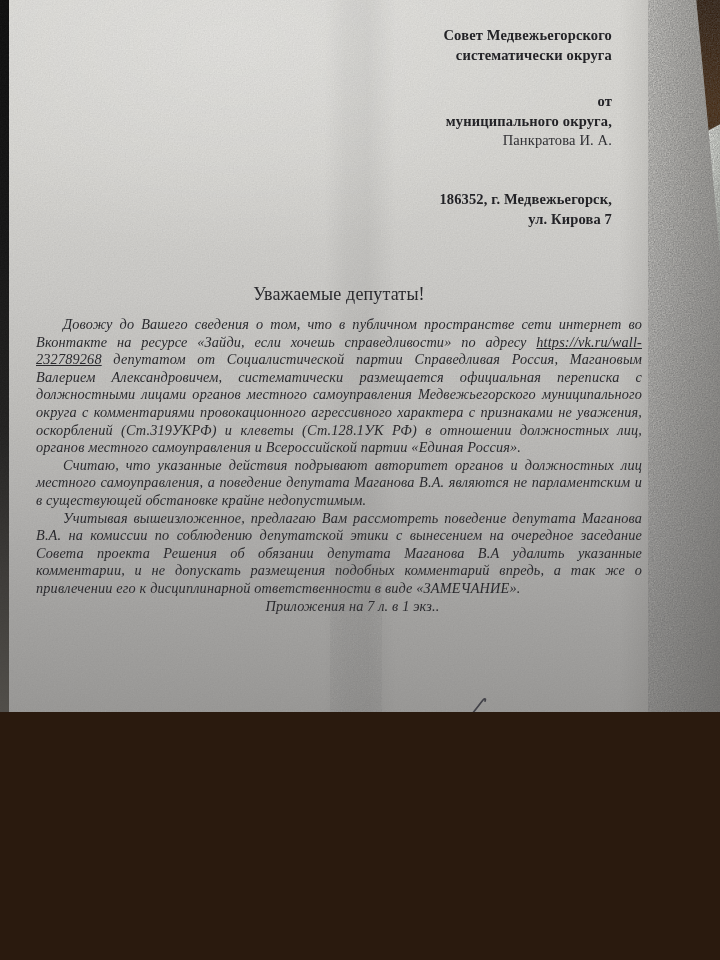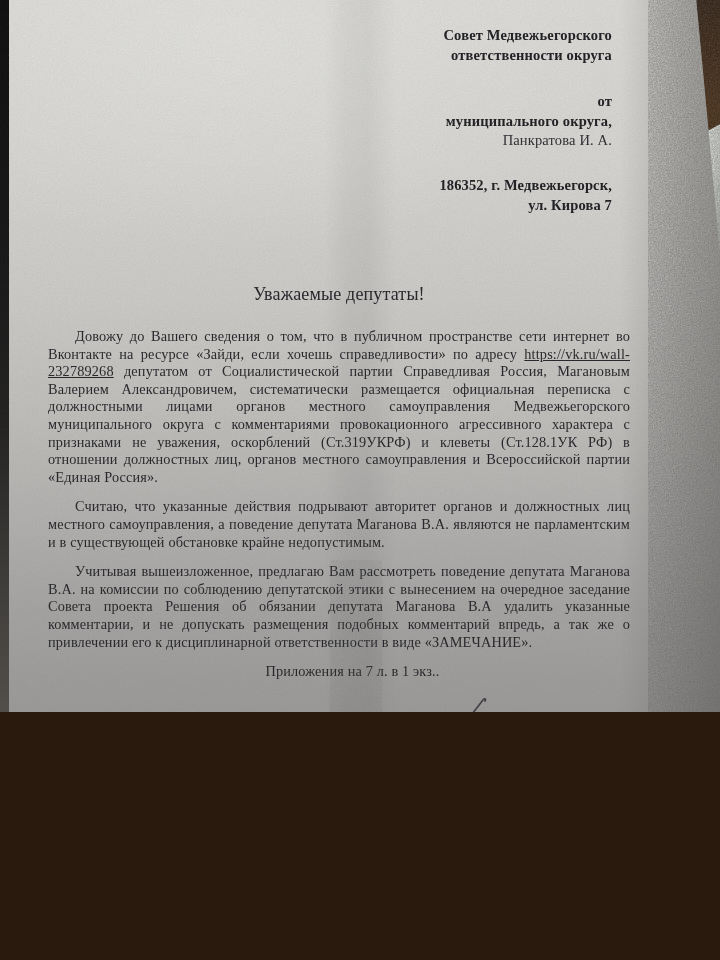--- a/index.html
+++ b/index.html
@@ -34,24 +34,24 @@
     background:linear-gradient(180deg,#0e0e0e 0%,#161616 35%,#222120 60%,#3c3a37 80%,#514e49 100%);
     filter:blur(0.4px);
   }
   .grain-svg{position:absolute;left:0;top:0;width:720px;height:960px;pointer-events:none;}
   
   .txt{position:absolute;color:#27272b;letter-spacing:0.15px;}
   .right-block{text-align:right;font-weight:bold;font-size:14.5px;line-height:19.5px;color:#202024;}
   .org{top:26px;right:108px;}
   .from{top:92px;right:108px;}
   .from .normal{font-weight:normal;color:#2d2d31;}
-  .addr{top:176px;right:108px;margin-left:15px;}
+  .addr{top:190px;right:108px;margin-left:15px;}
   .salutation{top:284px;left:36px;width:606px;text-align:center;font-size:18px;}
   .body-text{top:316px;left:36px;width:606px;font-size:14.3px;line-height:17.6px;text-align:justify;}
-  .body-text p{margin:12px;text-indent:27px;}
+  .body-text p{margin:0;text-indent:27px;font-style:italic;}
   .link{text-decoration:underline;overflow-wrap:anywhere;}
   .attach{margin-top:15px;text-align:center;}
   .date{top:750px;left:35px;font-size:16px;}
   .sig-underline{position:absolute;left:398px;top:776px;width:113px;border-top:1.5px solid #2c2c30;}
   .sig-name{top:761px;left:525px;font-size:14px;}
   .page-num{top:916px;left:333px;font-size:13px;color:#38383c;}
   .ink{position:absolute;pointer-events:none;}
   .ink path{fill:none;stroke:#34343c;stroke-width:1.7;stroke-linecap:round;opacity:0.88;}
   .dot{position:absolute;left:704px;top:822px;width:4px;height:8px;border-radius:50%;background:#1c1c1e;transform:rotate(12deg);}
 </style>
@@ -62,21 +62,21 @@
 
   <div class="bg-wood"></div>
   <div class="bg-silver"></div>
 
   <div class="paper">
 
     <div class="edge-left"></div>
 
     <div class="txt right-block org">
       <div>Совет Медвежьегорского</div>
-      <div>ответственности округа</div>
+      <div>систематически округа</div>
     </div>
 
     <div class="txt right-block from">
       <div>от</div>
       <div>муниципального округа,</div>
       <div class="normal">Панкратова И. А.</div>
     </div>
 
     <div class="txt right-block addr">
       <div>186352, г. Медвежьегорск,</div>

